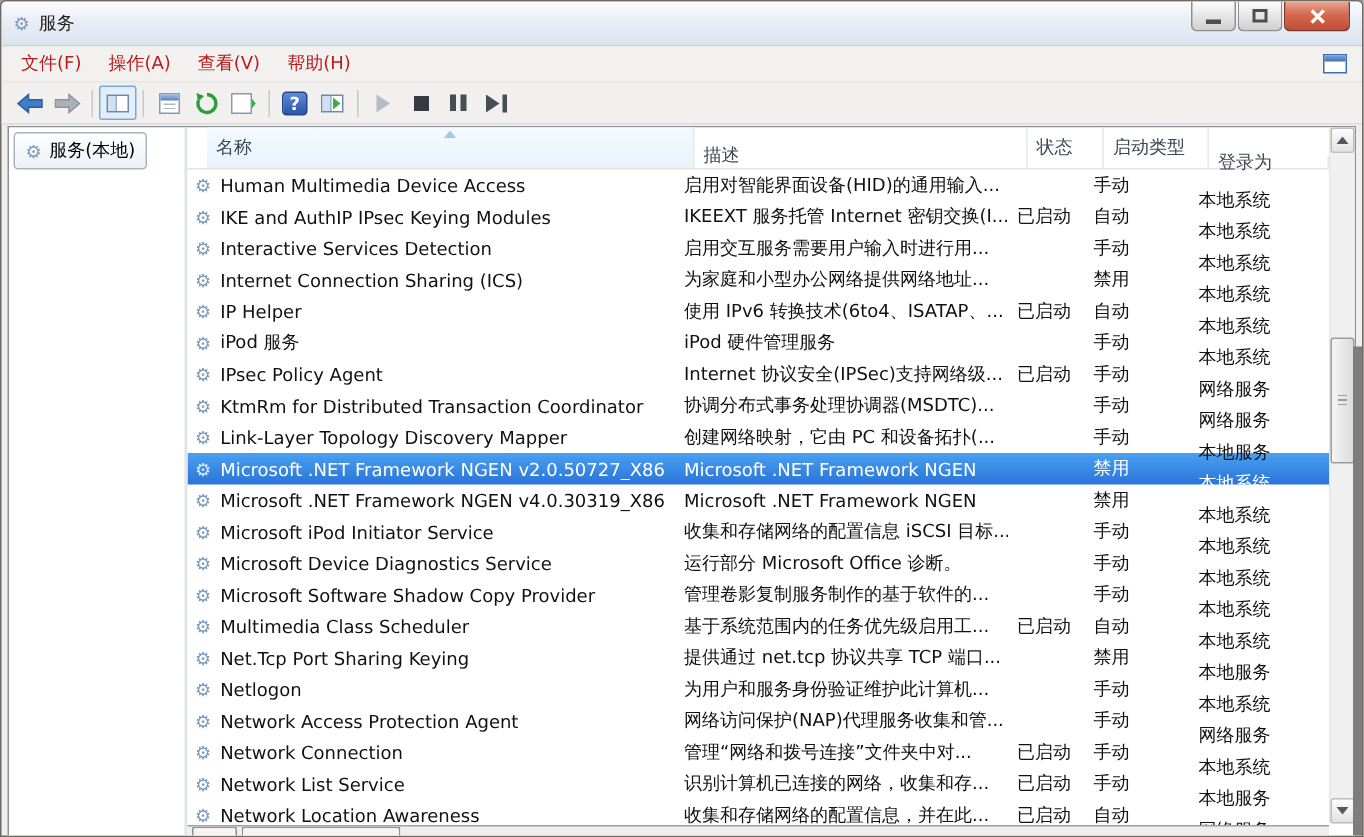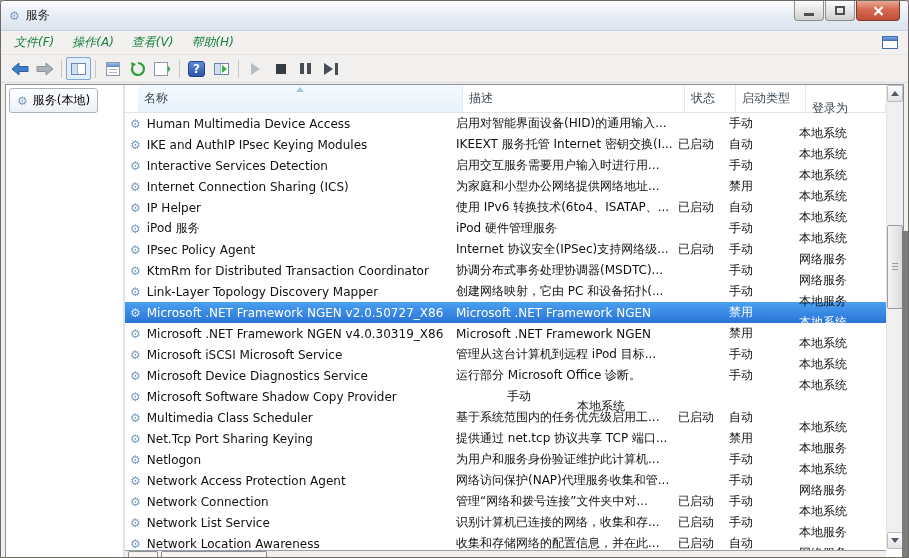--- a/index.html
+++ b/index.html
@@ -19,21 +19,21 @@
     background:linear-gradient(#fdfdfd,#e8e8e8 45%,#cfcfcf); border-radius:0 0 4px 4px;
     display:flex; align-items:center; justify-content:center; margin-left:1px; }
   .win-btn.close { width:44px; background:linear-gradient(#e9a796,#d66a50 45%,#c04d38);
     border-color:#7e3a2c; }
   .glyph-min { width:10px; height:3px; background:#4e4e4e; margin-top:8px; }
   .glyph-max { width:10px; height:9px; border:2px solid #4e4e4e; }
 
   
   .menubar { height:24px; background:#f2f1f0; display:flex; align-items:center;
     padding-left:4px; position:relative; border-bottom:1px solid #e7e6e5; }
-  .menu-item { padding:4px 9px; color:#15803d;font-style:italic; }
+  .menu-item { padding:4px 9px; color:#b91c1c; }
   .console-win-icon { position:absolute; right:10px; top:5px; width:16px; height:13px;
     border:1px solid #3e6db5; background:#fff; }
   .console-win-icon::before { content:""; display:block; height:4px; background:linear-gradient(#7aa7e0,#3e6db5); }
 
   
   .toolbar { height:28px; background:#f1f0ef; border-bottom:1px solid #dddcda;
     display:flex; align-items:center; padding-left:6px; }
   .tb-btn { width:25px; height:23px; display:flex; align-items:center; justify-content:center; }
   .tb-sep { width:1px; height:18px; background:#c9c8c6; margin:0 4px; }
   .tb-btn.pressed { border:1px solid #7da7d9; background:#e2eefb; border-radius:2px; }
@@ -67,21 +67,21 @@
 
   .listview { flex:1; position:relative; background:#fff; }
   .list-header { height:28px; display:flex; border-bottom:1px solid #e4e4e4; padding-right:17px;padding-left:13px; }
   .hcol { display:flex; align-items:center; padding:0 6px; color:#3d4754;
     border-right:1px solid #e3e9f0; position:relative; }
   .hcol.sorted { background:linear-gradient(#f5fafe,#e7f2fb); }
   .sort-arrow { position:absolute; top:2px; left:50%; margin-left:-4px; width:0; height:0;
     border-left:4px solid transparent; border-right:4px solid transparent;
     border-bottom:5px solid #a8c6dd; }
   .c-name   { width:325px; }
-  .c-desc   { width:222px; }
+  .c-desc   { width:222px;align-items:flex-end; }
   .c-status { width:51px; }
   .c-startup{ width:70px; }
   .c-logon  { width:80px;margin-top:19px; }
 
   .rows { position:absolute; top:28px; left:0; right:17px; bottom:7px; overflow:hidden; }
   .row { height:21px; display:flex; align-items:center; color:#111; white-space:nowrap; }
   .row .cell { padding:0 6px; overflow:hidden; text-overflow:clip; flex-shrink:0; }
   .row .c-name { display:flex; align-items:center; gap:6px; padding-left:5px; }
   .row.selected { background:linear-gradient(#49a0f0,#2a74d8); color:#fff; }
   .row.selected .gear { color:#dce9f7; }
@@ -337,42 +337,43 @@
               <span>Microsoft .NET Framework NGEN v4.0.30319_X86</span>
             </div>
             <div class="cell c-desc">Microsoft .NET Framework NGEN</div>
             <div class="cell c-status"></div>
             <div class="cell c-startup">禁用</div>
             <div class="cell c-logon">本地系统</div>
           </div>
           <div class="row">
             <div class="cell c-name">
               <span class="gear">⚙</span>
-              <span>Microsoft iSCSI Microsoft Service</span>
-            </div>
-            <div class="cell c-desc">管理从这台计算机到远程 iPod 目标...</div>
+              <span>Microsoft iPod Initiator Service</span>
+            </div>
+            <div class="cell c-desc">收集和存储网络的配置信息 iSCSI 目标...</div>
             <div class="cell c-status"></div>
             <div class="cell c-startup">手动</div>
             <div class="cell c-logon">本地系统</div>
           </div>
           <div class="row">
             <div class="cell c-name">
               <span class="gear">⚙</span>
               <span>Microsoft Device Diagnostics Service</span>
             </div>
             <div class="cell c-desc">运行部分 Microsoft Office 诊断。</div>
             <div class="cell c-status"></div>
             <div class="cell c-startup">手动</div>
             <div class="cell c-logon">本地系统</div>
           </div>
           <div class="row">
             <div class="cell c-name">
               <span class="gear">⚙</span>
               <span>Microsoft Software Shadow Copy Provider</span>
             </div>
+            <div class="cell c-desc">管理卷影复制服务制作的基于软件的...</div>
             <div class="cell c-status"></div>
             <div class="cell c-startup">手动</div>
             <div class="cell c-logon">本地系统</div>
           </div>
           <div class="row">
             <div class="cell c-name">
               <span class="gear">⚙</span>
               <span>Multimedia Class Scheduler</span>
             </div>
             <div class="cell c-desc">基于系统范围内的任务优先级启用工...</div>

